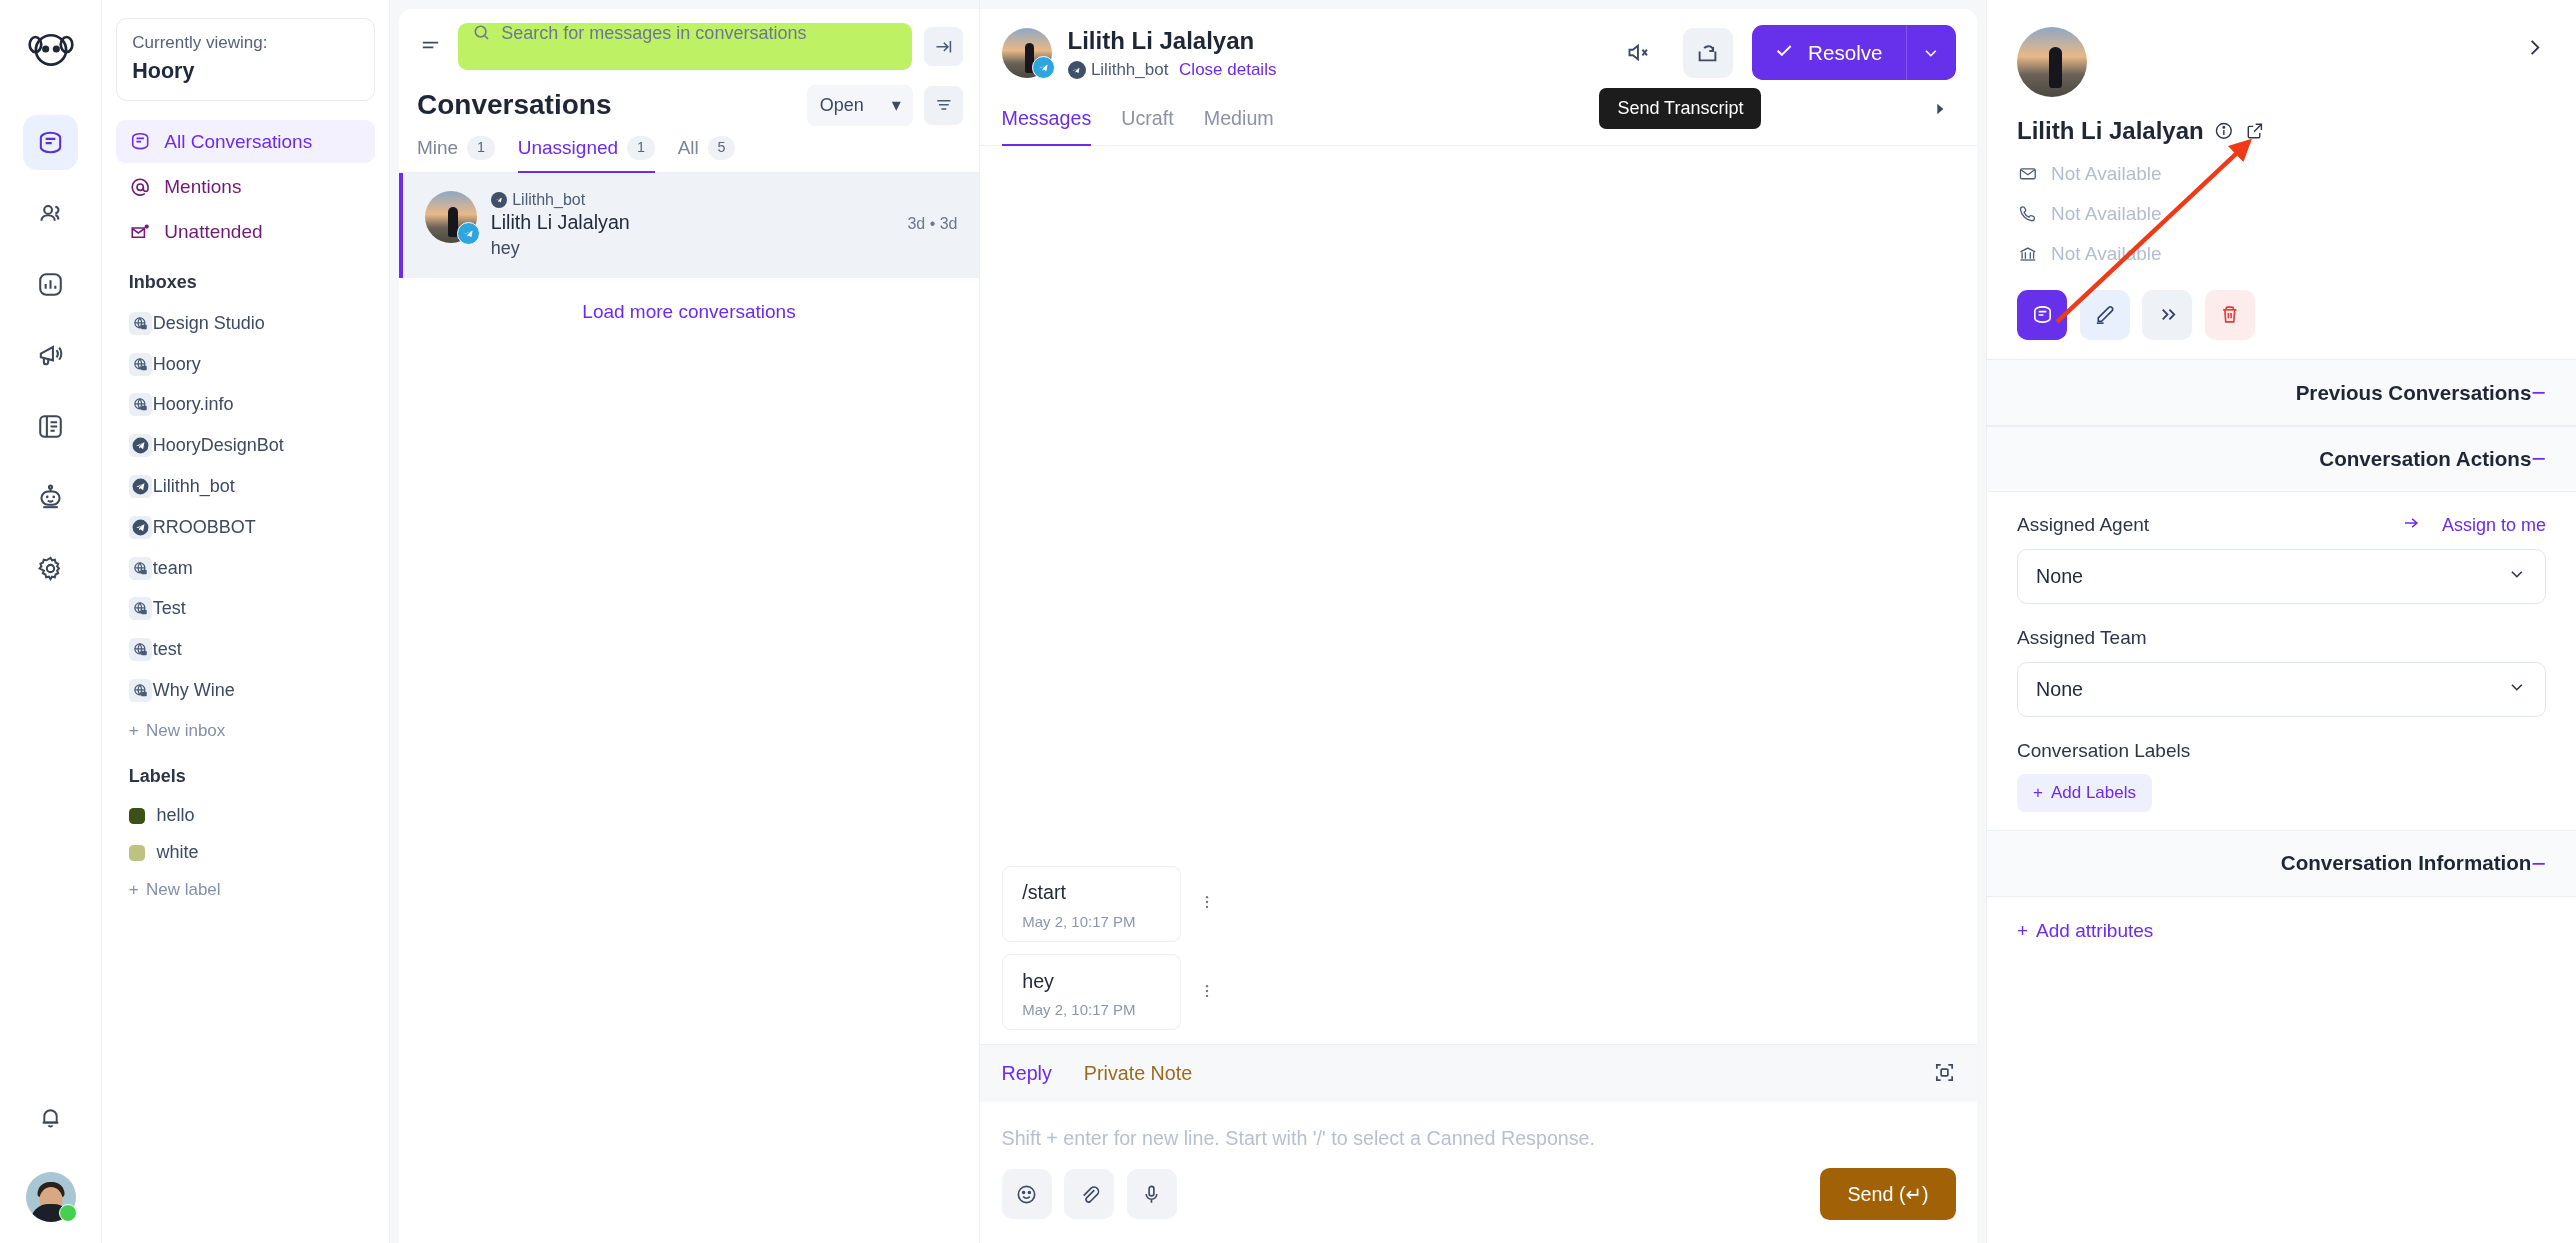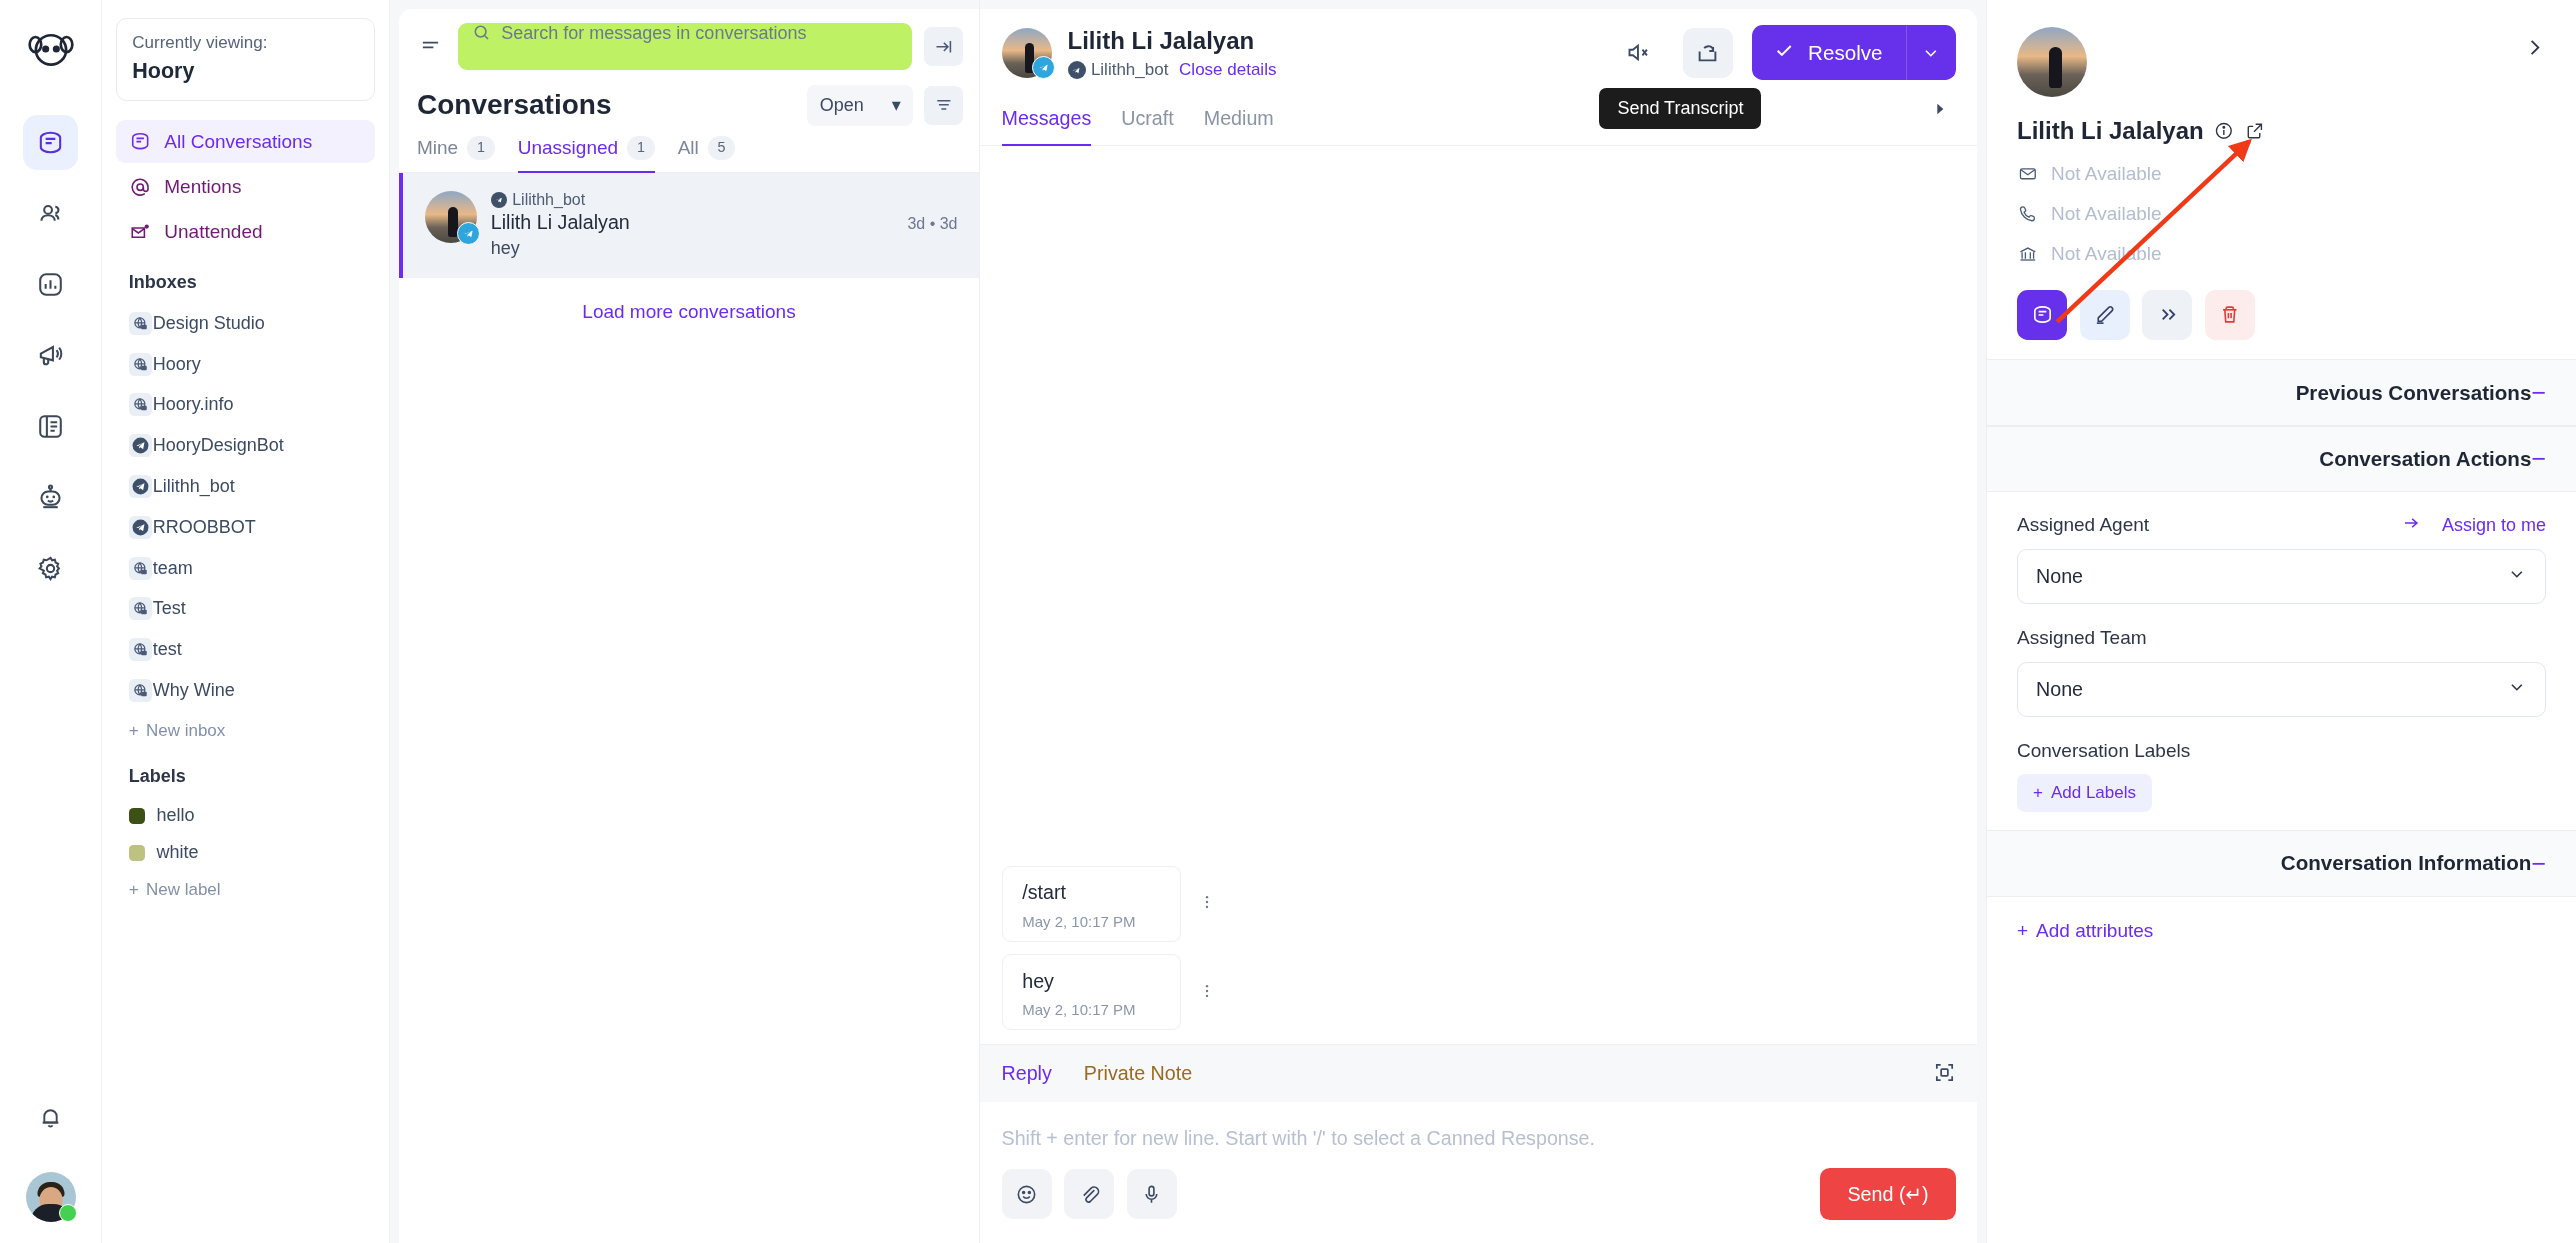--- a/index.html
+++ b/index.html
@@ -191,21 +191,21 @@
   .reply-tabs { display:flex; align-items:center; background:#f7f8fa; padding: 0 21.5px; height: 57px; gap: 32px; }
   .reply-tab { font-size: 19.7px; cursor:pointer; color:#8a93a5; }
   .reply-tab.active { color:#6c2bf0; }
   .reply-tab.note { color:#9a6b1f; }
   .expand-btn { margin-left:auto; color:#3c4a63; cursor:pointer; }
   .reply-input { padding: 25px 21.5px 9px 21.5px; }
   .reply-placeholder { font-size: 19.7px; color:#b7c0d0; }
   .reply-footer { display:flex; align-items:center; padding: 9px 21.5px 23px 21.5px; gap: 12.5px; }
   .tool-btn { width:50px;height:50px;border-radius:10.7px;background:#f1f3f7;display:flex;align-items:center;justify-content:center;cursor:pointer;color:#3c4a63; }
   .send-btn {
-    margin-left:auto; background:#ef4444; color:#fff; font-size:19.7px;
+    margin-left:auto; background:#a16207; color:#fff; font-size:19.7px;
     border-radius: 9.8px; padding: 14.3px 27px; cursor: not-allowed;
   }
 
   
   .rightpanel {
     width: 590px; flex: 0 0 590px; height:100%;
     background:#fff; border-left:0.9px solid #eceef1; overflow:hidden;
     display:flex; flex-direction:column;
   }
   .rp-top { padding: 27px 30px 19.7px 30px; position:relative; }

